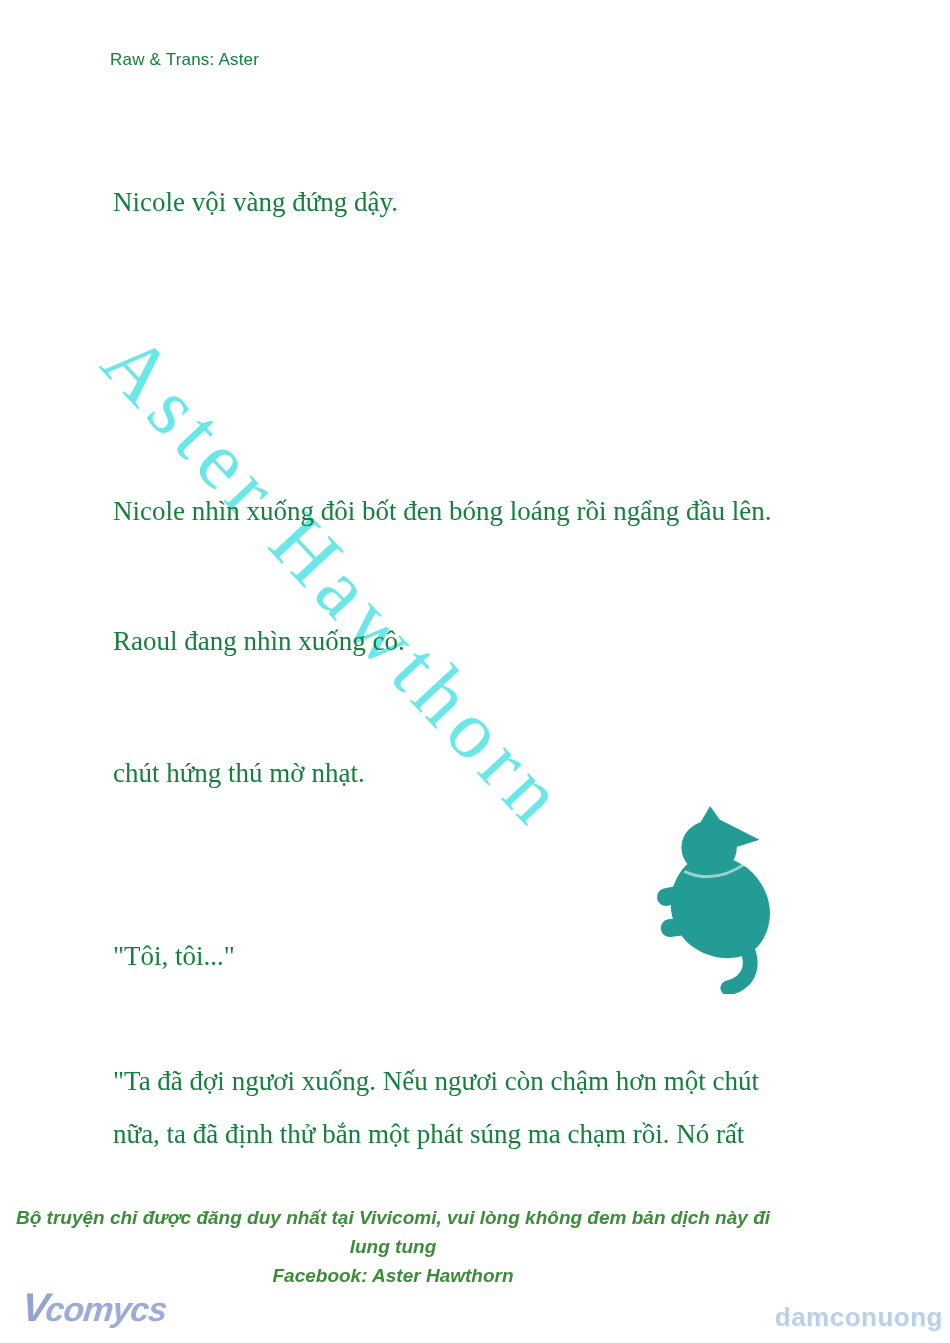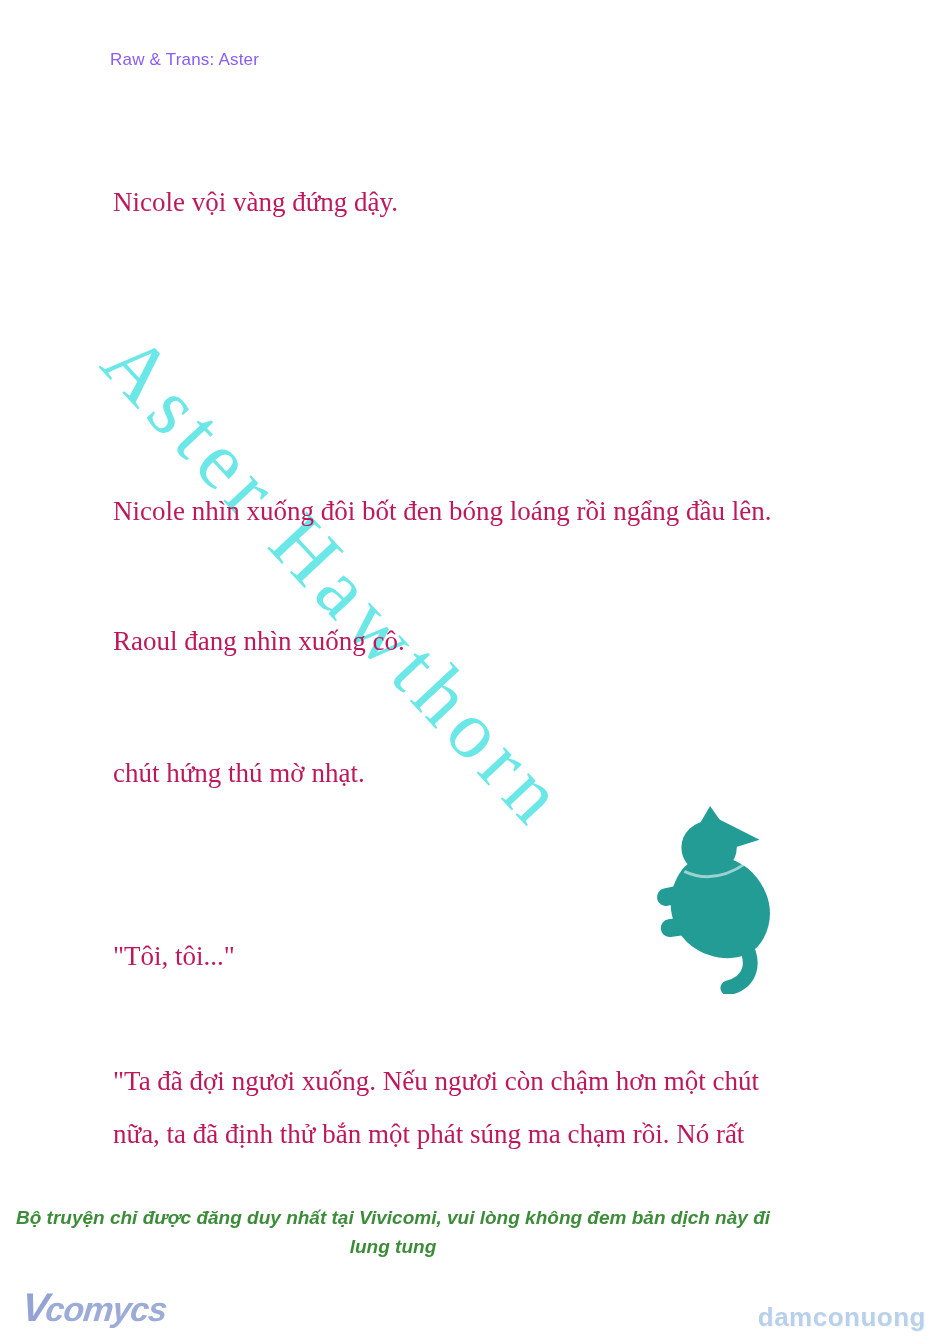--- a/index.html
+++ b/index.html
@@ -14,21 +14,21 @@
     background: #ffffff;
     overflow: hidden;
     font-family: "Liberation Serif", serif;
   }
   .credit-header {
     position: absolute;
     left: 110px;
     top: 50px;
     font-family: "Liberation Sans", sans-serif;
     font-size: 17px;
-    color: #8b5cf6;
+    color: #15803d;
     letter-spacing: 0.2px;
   }
   .watermark {
     position: absolute;
     left: 152px;
     top: 316px;
     font-family: "Liberation Serif", serif;
     font-size: 82px;
     letter-spacing: 8px;
     color: #5fe6e6;
@@ -37,21 +37,21 @@
     transform-origin: 0 0;
     z-index: 1;
     opacity: 0.92;
   }
   .para {
     position: absolute;
     left: 113px;
     width: 760px;
     font-size: 27px;
     line-height: 53px;
-    color: #be185d;
+    color: #15803d;
     z-index: 5;
   }
   .para .line {
     display: block;
     white-space: nowrap;
   }
   .cat {
     position: absolute;
     left: 652px;
     top: 806px;
@@ -86,21 +86,21 @@
   }
   .logo-vcomycs .leaf {
     display: inline-block;
     font-size: 40px;
     line-height: 34px;
     color: #93a3d4;
     margin-right: -2px;
   }
   .logo-damconuong {
     position: absolute;
-    right: 24px;
+    right: 7px;
     top: 1302px;
     font-family: "Liberation Sans", sans-serif;
     font-weight: bold;
     font-size: 26px;
     letter-spacing: 0.5px;
     color: #b9d0ea;
     text-shadow: 0 0 2px #ffffff, 0 0 4px #ffffff, 1px 1px 0 #e8f1fa;
     z-index: 5;
   }
 </style>
@@ -149,19 +149,20 @@
     <span class="line">"Tôi, tôi..."</span>
   </div>
 
   <div class="para" style="top:1055px">
     <span class="line">"Ta đã đợi ngươi xuống. Nếu ngươi còn chậm hơn một chút</span>
     <span class="line">nữa, ta đã định thử bắn một phát súng ma chạm rồi. Nó rất</span>
   </div>
 
   <div class="footer-notice">
     <div>Bộ truyện chỉ được đăng duy nhất tại Vivicomi, vui lòng không đem bản dịch này đi lung tung</div>
+    <div>Facebook: Aster Hawthorn</div>
   </div>
 
   <div class="logo-vcomycs"><span class="leaf">V</span><span>comycs</span></div>
 
   <div class="logo-damconuong">damconuong</div>
 
 </div>
 
 </body></html>

